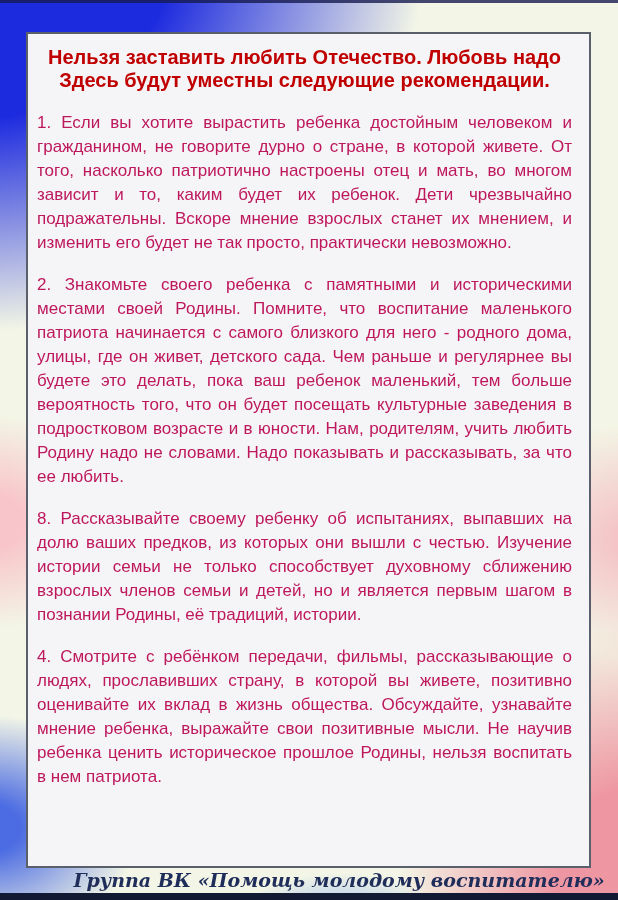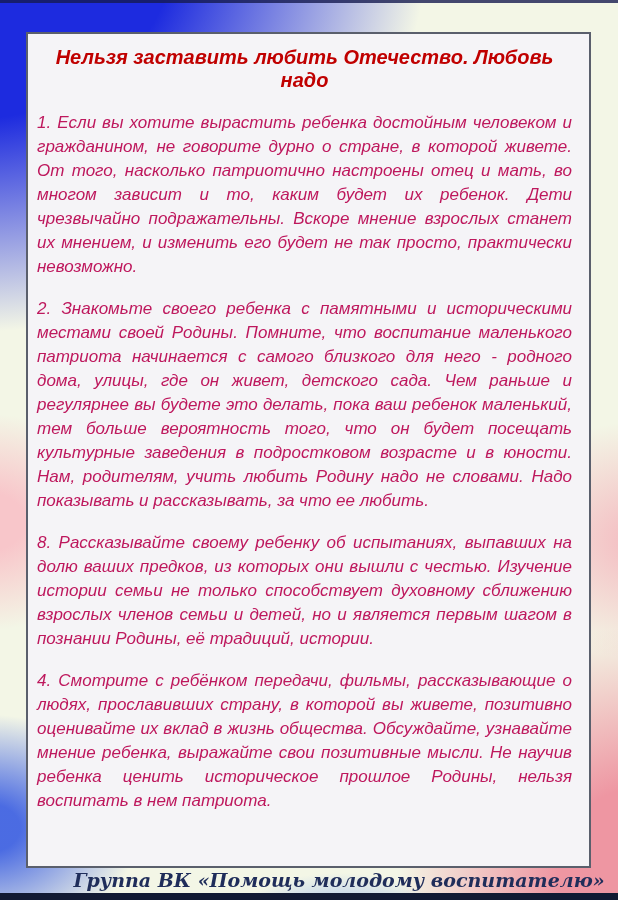--- a/index.html
+++ b/index.html
@@ -27,21 +27,20 @@
     background: #121a33;
   }
   .panel {
     position: absolute;
     left: 26px; top: 32px;
     width: 565px; height: 836px;
     box-sizing: border-box;
     background: #f5f4f7;
     border: 2px solid #5a5f6c;
     padding: 10px 17px 0 9px;
-    font-style: italic;
   }
   .heading {
     margin: 2px 6px 0 6px;
     text-align: center;
     color: #c00000;
     font-weight: bold;
     font-size: 20px;
     line-height: 23px;
   }
   .para {
@@ -67,20 +66,21 @@
 </style>
 </head>
 <body>
 
 <div id="root">
   <div class="top-line"></div>
 
   <div class="panel">
     <div class="heading">
       <div>Нельзя заставить любить Отечество. Любовь надо</div>
+      <div>Здесь будут уместны следующие рекомендации.</div>
     </div>
 
     <p class="para">1. Если вы хотите вырастить ребенка достойным человеком и гражданином, не говорите дурно о стране, в которой живете. От того, насколько патриотично настроены отец и мать, во многом зависит и то, каким будет их ребенок. Дети чрезвычайно подражательны. Вскоре мнение взрослых станет их мнением, и изменить его будет не так просто, практически невозможно.</p>
     <p class="para">2. Знакомьте своего ребенка с памятными и историческими местами своей Родины. Помните, что воспитание маленького патриота начинается с самого близкого для него - родного дома, улицы, где он живет, детского сада. Чем раньше и регулярнее вы будете это делать, пока ваш ребенок маленький, тем больше вероятность того, что он будет посещать культурные заведения в подростковом возрасте и в юности. Нам, родителям, учить любить Родину надо не словами. Надо показывать и рассказывать, за что ее любить.</p>
     <p class="para">8. Рассказывайте своему ребенку об испытаниях, выпавших на долю ваших предков, из которых они вышли с честью. Изучение истории семьи не только способствует духовному сближению взрослых членов семьи и детей, но и является первым шагом в познании Родины, её традиций, истории.</p>
     <p class="para">4. Смотрите с ребёнком передачи, фильмы, рассказывающие о людях, прославивших страну, в которой вы живете, позитивно оценивайте их вклад в жизнь общества. Обсуждайте, узнавайте мнение ребенка, выражайте свои позитивные мысли. Не научив ребенка ценить историческое прошлое Родины, нельзя воспитать в нем патриота.</p>
   </div>
 
   <div class="footer-caption">Группа ВК «Помощь молодому воспитателю»</div>
 

